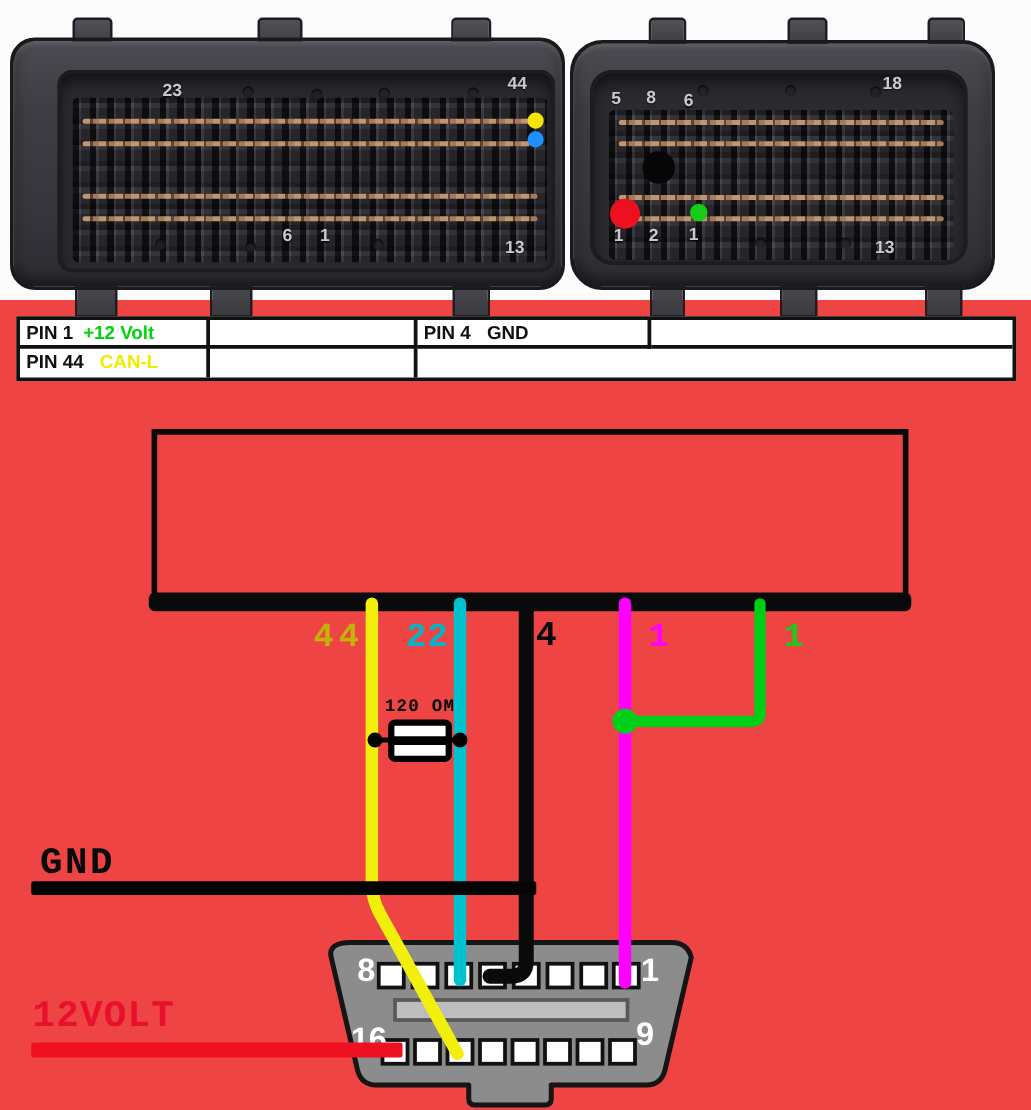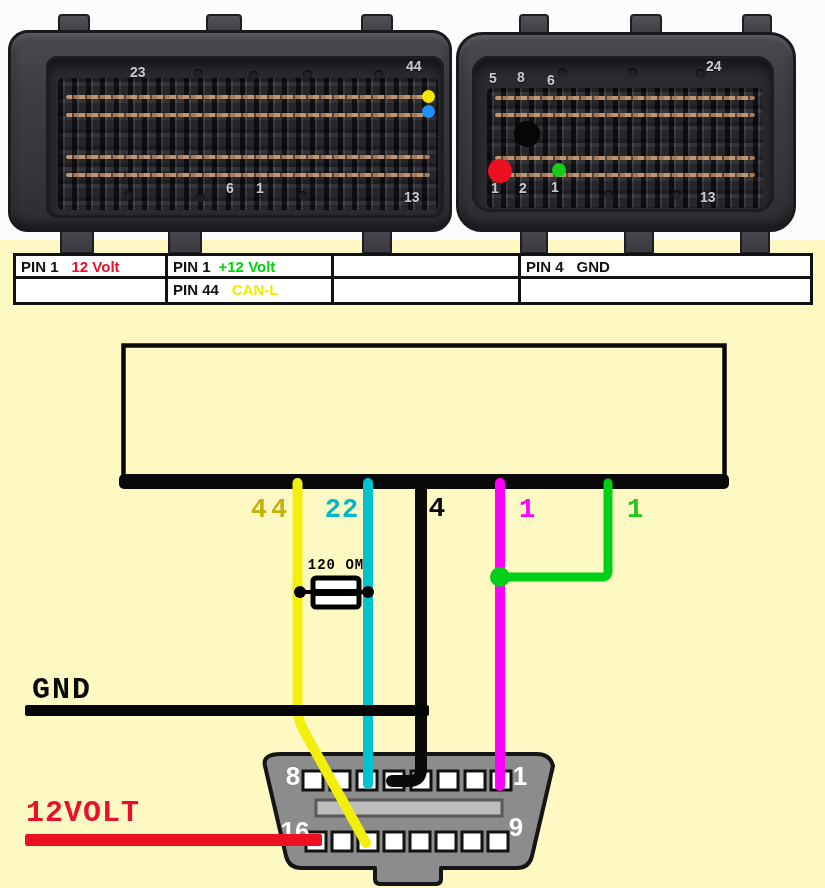--- a/index.html
+++ b/index.html
@@ -1,16 +1,16 @@
 <!DOCTYPE html>
 <html><head>
 <meta charset="utf-8">
 <style>
   html,body{margin:0;padding:0;background:#fff;}
-  #stage{position:relative;width:825px;height:888px;background:#fef9c3;overflow:hidden;
+  #stage{position:relative;width:825px;height:888px;background:#ef4444;overflow:hidden;
          font-family:"Liberation Sans",sans-serif;}
 
   
   #photo{position:absolute;left:0;top:0;width:825px;height:240px;background:#fcfcfc;}
   .tab{position:absolute;background:linear-gradient(180deg,#515157,#3a3a40);
        border:2px solid #1e1e22;border-radius:4px 4px 2px 2px;z-index:1;}
   .conn-body{position:absolute;z-index:2;
        background:linear-gradient(180deg,#4a4a50 0%,#3d3d43 28%,#35353b 70%,#2c2c32 100%);
        border:3px solid #1a1a1e;box-shadow:inset 0 3px 4px rgba(255,255,255,.12), inset 0 -6px 10px rgba(0,0,0,.45);}
   .recess{position:absolute;background:#2a2a2f;border-radius:12px;
@@ -96,34 +96,31 @@
       <div class="pin-row" style="left:8px;right:8px;top:85px;"></div>
     </div>
     <div class="mold-dot" style="left:558px;top:68px;"></div>
     <div class="mold-dot" style="left:628px;top:68px;"></div>
     <div class="mold-dot" style="left:696px;top:69px;"></div>
     <div class="mold-dot" style="left:604px;top:190px;"></div>
     <div class="mold-dot" style="left:672px;top:190px;"></div>
     <span class="num" style="left:489px;top:70px;">5</span>
     <span class="num" style="left:517px;top:69px;">8</span>
     <span class="num" style="left:547px;top:72px;">6</span>
-    <span class="num" style="left:706px;top:58px;">24</span>
+    <span class="num" style="left:706px;top:58px;">18</span>
     <span class="num" style="left:491px;top:180px;">1</span>
     <span class="num" style="left:519px;top:180px;">2</span>
     <span class="num" style="left:551px;top:179px;">1</span>
     <span class="num" style="left:700px;top:189px;">13</span>
     <div class="marker" style="left:514px;top:121px;width:26px;height:26px;background:#060606;"></div>
     <div class="marker" style="left:488px;top:159px;width:24px;height:24px;background:#ee1021;"></div>
     <div class="marker" style="left:552px;top:163px;width:14px;height:14px;background:#17cc17;"></div>
   </div>
 
   <div id="pin-table">
-    <div class="pcell">
-      <span>PIN 1</span><span class="val" style="color: rgb(232, 17, 45);">12 Volt</span>
-    </div>
     <div class="pcell">
       <span>PIN 1</span><span class="val" style="margin-left: 8px; color: rgb(0, 212, 10); text-align: right;">+12 Volt</span>
     </div>
     <div class="pcell"></div>
     <div class="pcell">
       <span>PIN 4</span><span class="val" style="color: rgb(17, 17, 17);">GND</span>
     </div>
     <div class="pcell"></div>
     <div class="pcell">
       <span>PIN 44</span><span class="val" style="color: rgb(240, 236, 0);">CAN-L</span>

